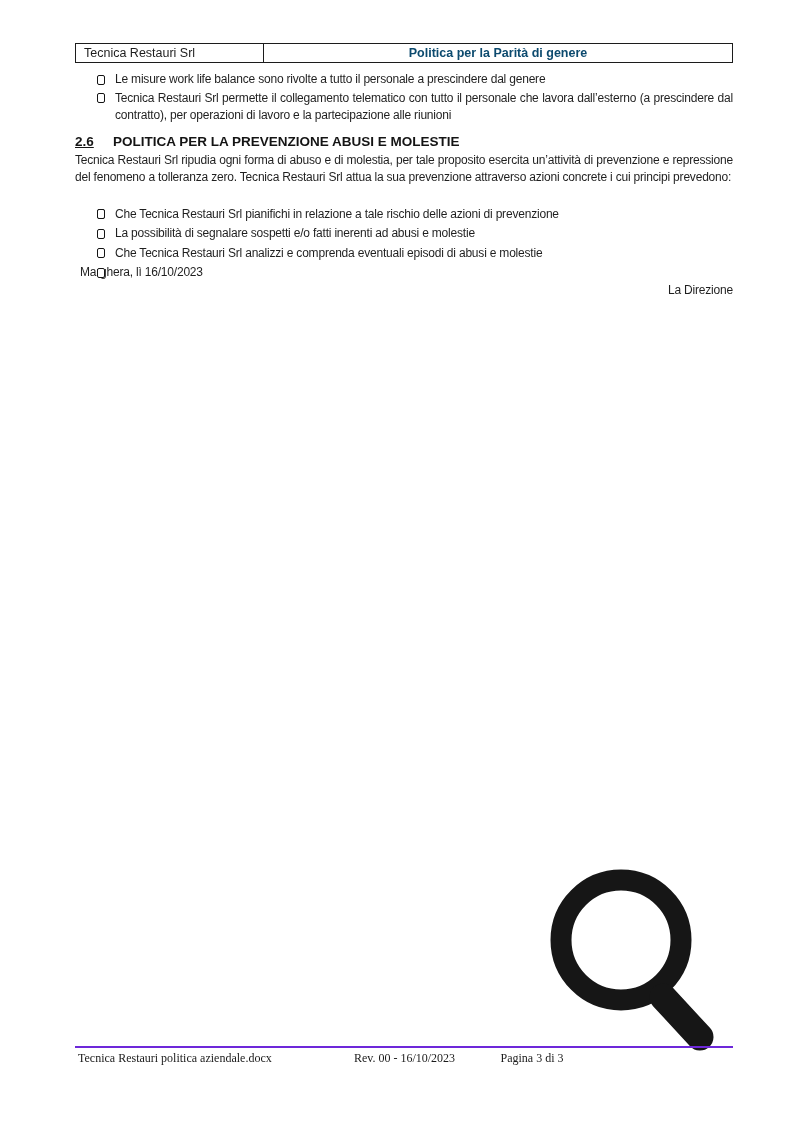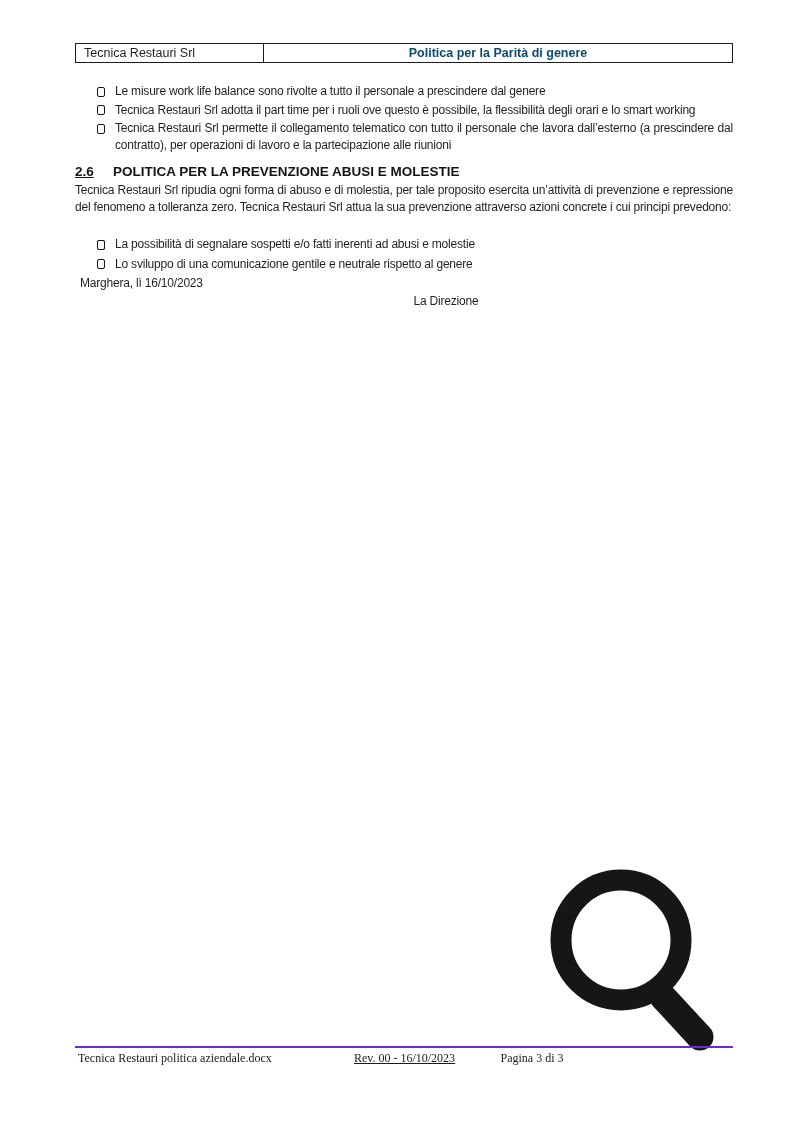--- a/index.html
+++ b/index.html
@@ -17,50 +17,50 @@
   .hcell-left {
     width:188px; border-right:1.5px solid #1c1c1c;
     padding:2px 0 0 8px; font-size:12.5px; line-height:15px;
   }
   .hcell-right {
     flex:1; text-align:center; font-weight:bold; font-size:12.5px;
     padding-top:2px; line-height:15px;
   }
   
   .content {
-    position:absolute; left:75px; top:83px; width:658px;
+    position:absolute; left:75px; top:71px; width:658px;
     font-size:12px; letter-spacing:-0.2px; line-height:17px; color:#1f1f1f;
   }
   .checklist { list-style:none; }
   .checklist li {
     position:relative; padding-left:40px; text-align:justify; margin-bottom:1.5px;
   }
   .list2 li { margin-bottom:2.5px; }
   .chk {
     position:absolute; left:22px; top:3.5px; width:8px; height:10px;
     border:1.8px solid #141414; border-radius:2px; background:#fff;
   }
   .section-heading {
     display:flex; margin-top:9px; margin-bottom:2px;
     font-weight:bold; font-size:13.5px; letter-spacing:0; line-height:17px; color:#141414;
   }
   .sec-num { width:38px; flex:0 0 38px;text-decoration:underline; }
   .body-par { text-align:justify; margin-bottom:20px; }
   .closing-date { padding-left:5px; }
-  .signature { margin-top:1px; text-align:center; padding-left:84px; }
+  .signature { margin-top:1px; text-align:right; padding-left:84px; }
   
   .magnifier-wrap { position:absolute; left:540px; top:855px; width:200px; height:200px; }
   
   .page-footer {
     position:absolute; left:75px; top:1046px; width:658px;
     border-top:2px solid #6d28d9; padding-top:3px;
     display:flex; font-family:"Liberation Serif", serif; font-size:12px; color:#1a1a1a;
   }
   .f-left  { flex:1.2; text-align:left; padding-left:3px; }
-  .f-mid   { flex:1;   text-align:center;text-decoration:underline; }
+  .f-mid   { flex:1;   text-align:center; }
   .f-right { flex:1.2; text-align:left; padding-right:2px; }
 </style>
 </head>
 <body>
 
 <div class="page">
 
   <div class="doc-header">
     <div class="hcell-left">Tecnica Restauri Srl</div>
     <div class="hcell-right" style="color:#0c4a6e;">Politica per la Parità di genere</div>
@@ -68,49 +68,49 @@
 
   <div class="content">
 
     <ul class="checklist">
       <li>
         <span class="chk"></span>
         <span>Le misure work life balance sono rivolte a tutto il personale a prescindere dal genere</span>
       </li>
       <li>
         <span class="chk"></span>
-        <span>Tecnica Restauri Srl adotta il part time per i ruoli ove questo è possibile, la flessibilità degli orari e lo smart working</span>
-      </li>
-      <li>
-        <span class="chk"></span>
         <span>Tecnica Restauri Srl permette il collegamento telematico con tutto il personale che lavora dall’esterno (a prescindere dal contratto), per operazioni di lavoro e la partecipazione alle riunioni</span>
       </li>
     </ul>
 
     <div class="section-heading">
       <span class="sec-num">2.6</span>
       <span class="sec-title">POLITICA PER LA PREVENZIONE ABUSI E MOLESTIE</span>
     </div>
 
     <p class="body-par">Tecnica Restauri Srl ripudia ogni forma di abuso e di molestia, per tale proposito esercita un’attività di prevenzione e repressione del fenomeno a tolleranza zero. Tecnica Restauri Srl attua la sua prevenzione attraverso azioni concrete i cui principi prevedono:</p>
 
     <ul class="checklist list2">
       <li>
         <span class="chk"></span>
       </li>
       <li>
         <span class="chk"></span>
+        <span>Che Tecnica Restauri Srl pianifichi in relazione a tale rischio delle azioni di prevenzione</span>
       </li>
       <li>
         <span class="chk"></span>
         <span>La possibilità di segnalare sospetti e/o fatti inerenti ad abusi e molestie</span>
       </li>
       <li>
         <span class="chk"></span>
-        <span>Lo sviluppo di una comunicazione gentile e neutrale rispetto al genere</span>
+        <span>Che Tecnica Restauri Srl analizzi e comprenda eventuali episodi di abusi e molestie</span>
+      </li>
+      <li>
+        <span class="chk"></span>
       </li>
     </ul>
 
     <div class="closing-date">Marghera, lì 16/10/2023</div>
     <div class="signature">La Direzione</div>
   </div>
 
   <div class="magnifier-wrap">
     <svg width="200" height="200" viewBox="0 0 200 200">
       <circle cx="81" cy="85" r="60" fill="none" stroke="#161616" stroke-width="21"></circle>

